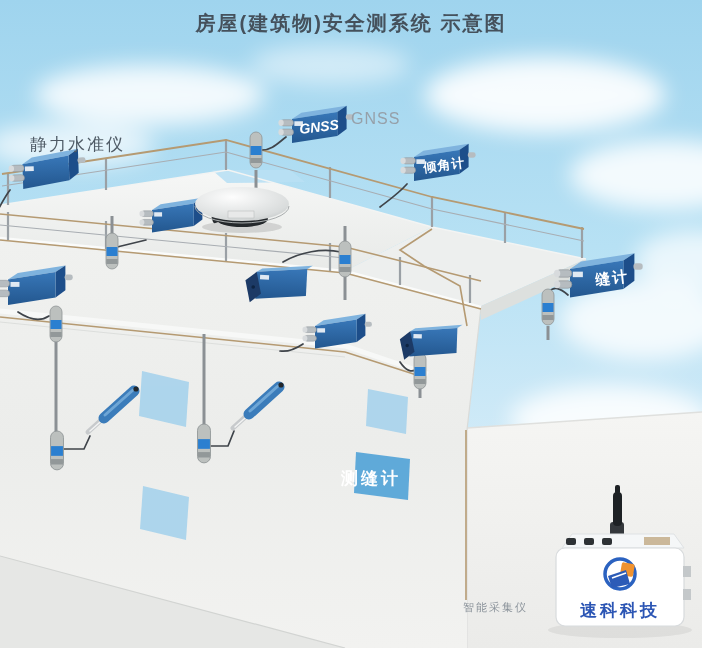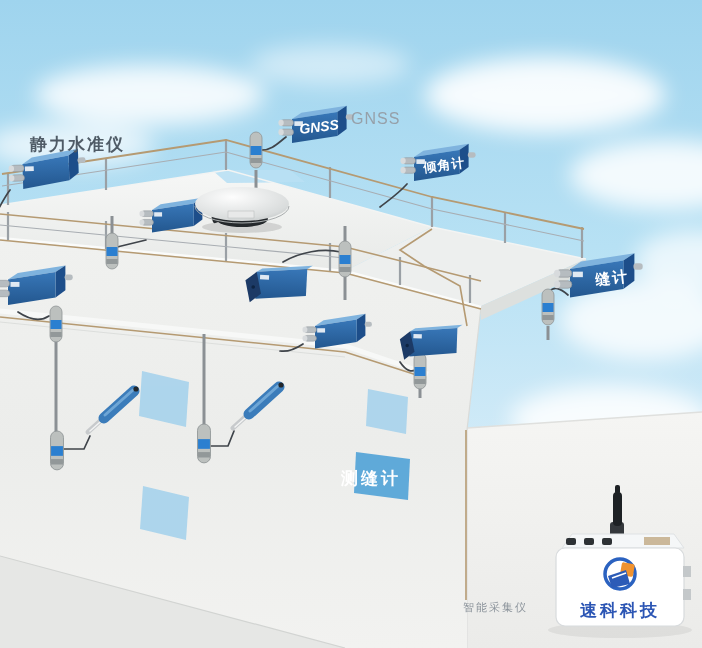--- a/index.html
+++ b/index.html
@@ -7,21 +7,21 @@
     position:relative;width:702px;height:648px;overflow:hidden;
     background:linear-gradient(180deg,#9fd4ee 0%,#b7e1f4 38%,#d2ebf8 70%,#e9f5fb 100%);
     font-family:"Liberation Sans","DejaVu Sans",sans-serif;
   }
   svg{position:absolute;left:0;top:0;}
   .lbl{position:absolute;white-space:nowrap;}
   .title{
     left:0;right:0;top:10px;text-align:center;
     font-size:20px;font-weight:700;letter-spacing:2px;color:#45515c;
   }
-  .cap-dark{left:30px;top:133px;font-size:17px;font-weight:700;letter-spacing:2px;color:#4f5b66;}
+  .cap-dark{left:30px;top:133px;font-size:17px;font-weight:400;letter-spacing:2px;color:#4f5b66;}
   .cap-gnss{left:351px;top:110px;font-size:16px;letter-spacing:1px;color:#96a0a9;}
   .cap-collector{left:463px;top:600px;font-size:11px;letter-spacing:2px;color:#8b939b;}
   .box-text{fill:#ffffff;font-weight:700;font-family:"Liberation Sans","DejaVu Sans",sans-serif;}
 </style>
 </head>
 <body>
 
 <div class="stage">
 
 <svg width="702" height="648" viewBox="0 0 702 648">
@@ -246,17 +246,18 @@
     <g>
       <circle cx="620" cy="574" r="15" fill="#ffffff" stroke="#2b62c0" stroke-width="3.5"></circle>
       <rect x="621" y="563" width="13" height="13" rx="2" fill="#f0922f" transform="rotate(10 627 569)"></rect>
       <path d="M608,576 L626,570 L630,584 L612,588 Z" fill="#2c5bb7"></path>
       <path d="M612,578 L626,573" stroke="#ffffff" stroke-width="1.5"></path>
     </g>
     <text x="620" y="616" text-anchor="middle" font-size="17" font-weight="700" fill="#2b55b4" letter-spacing="3" font-family="Liberation Sans, DejaVu Sans, sans-serif">速科科技</text>
   </g>
 </svg>
 
+<div class="lbl title">房屋(建筑物)安全测系统 示意图</div>
 <div class="lbl cap-dark">静力水准仪</div>
 <div class="lbl cap-gnss">GNSS</div>
 <div class="lbl cap-collector">智能采集仪</div>
 
 </div>
 
 </body></html>

